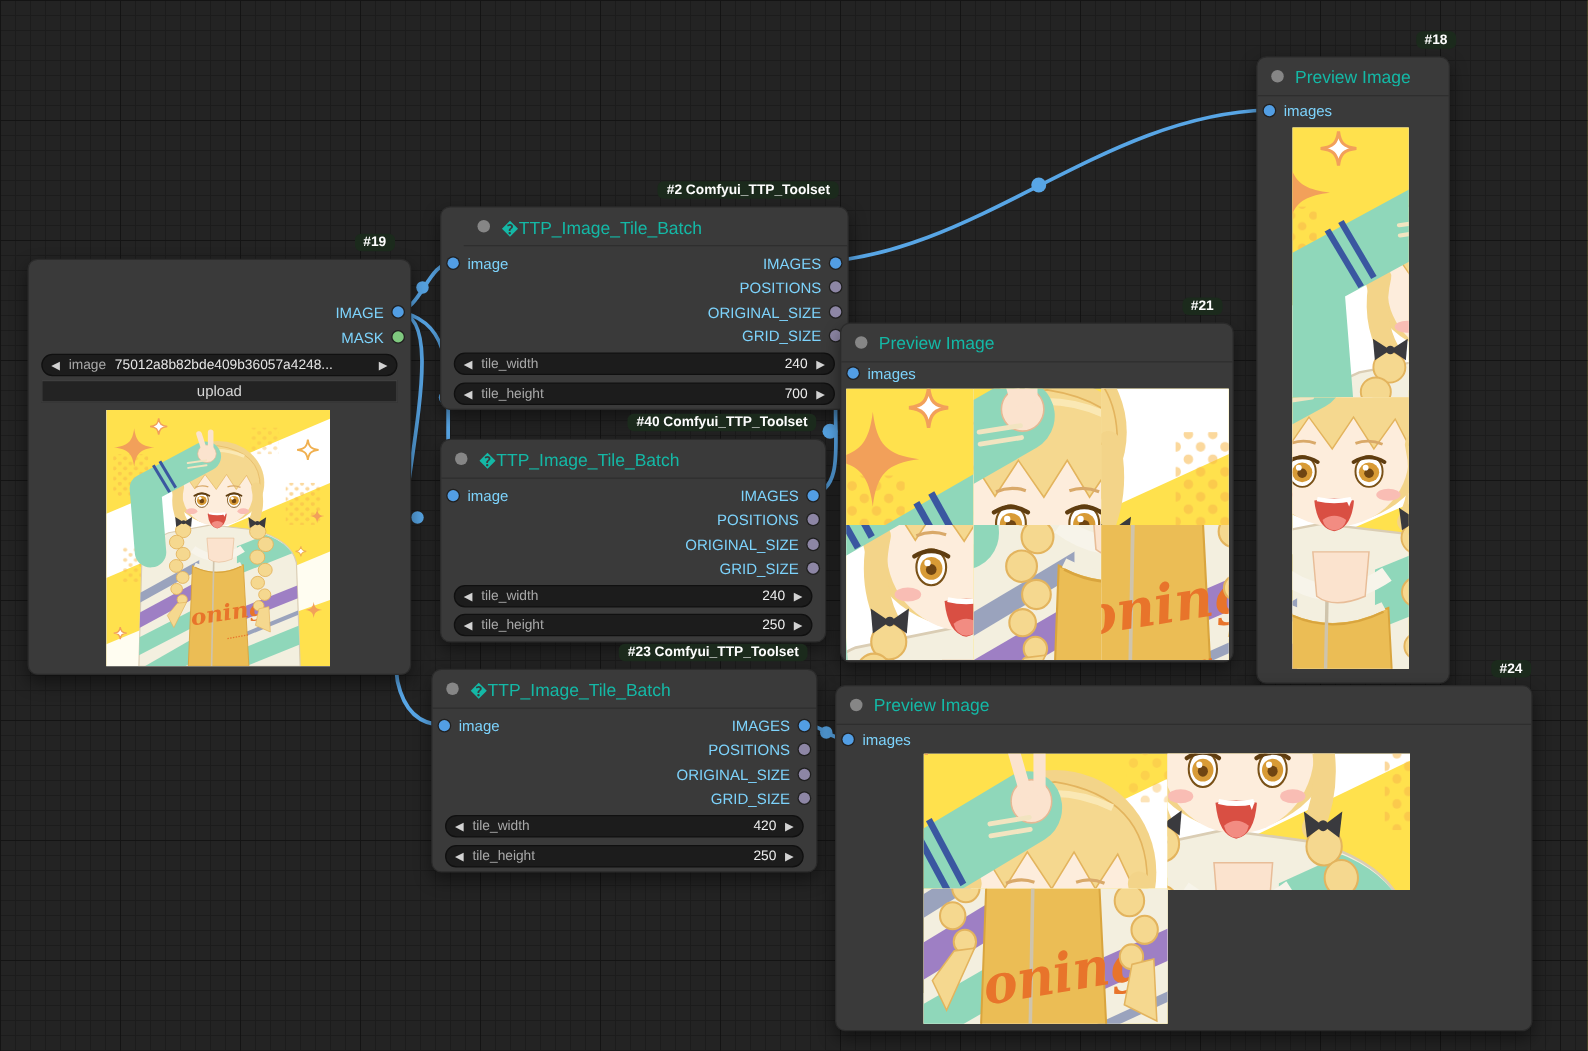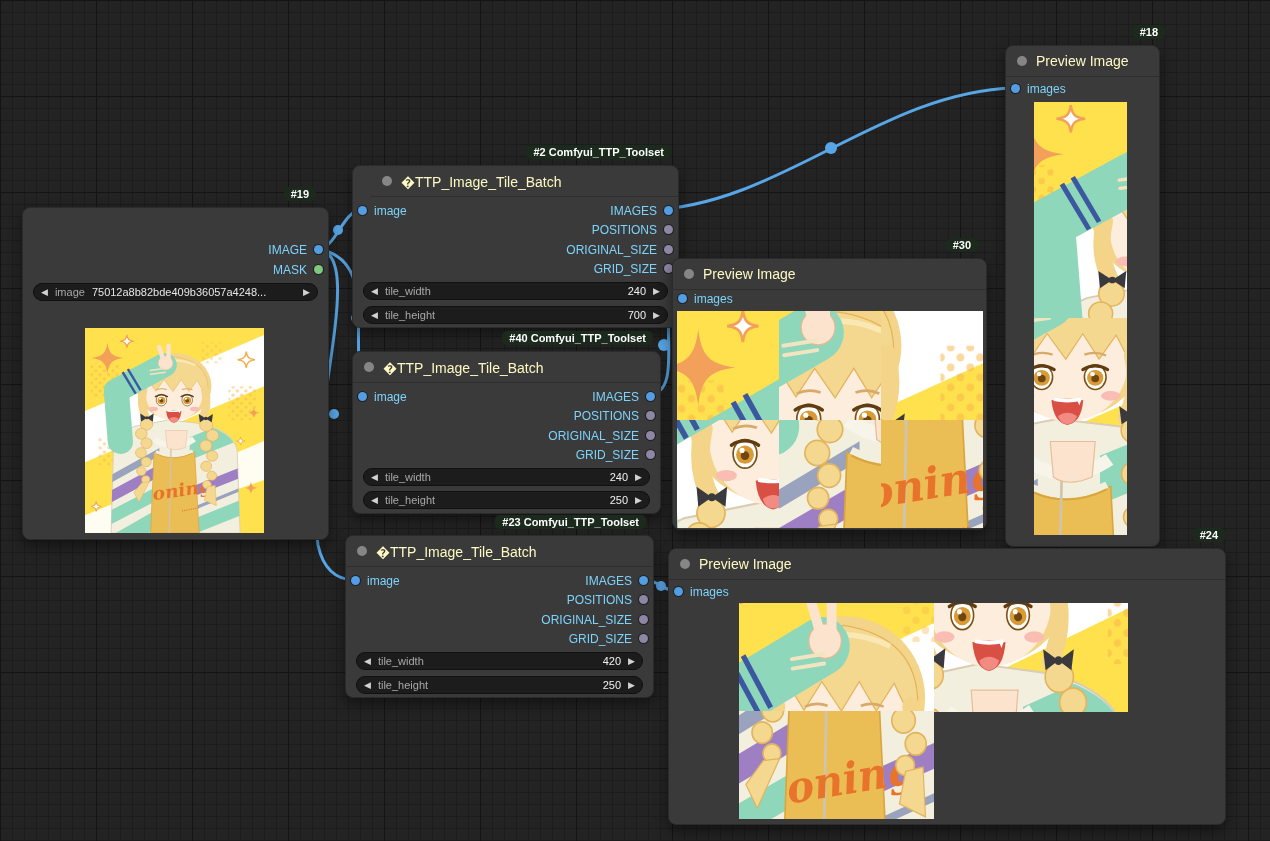--- a/index.html
+++ b/index.html
@@ -11,21 +11,21 @@
       linear-gradient(90deg,#141414 1px, transparent 1px),
       linear-gradient(#1c1c1c 1px, transparent 1px),
       linear-gradient(90deg,#1c1c1c 1px, transparent 1px);
     background-size:96px 96px,96px 96px,12px 12px,12px 12px;}
   #links{position:absolute;left:0;top:0;z-index:1;}
   .node{position:absolute;z-index:2;background:#3a3a3a;border:1px solid #2b2b2b;
     border-radius:8px;box-shadow:0 6px 14px rgba(0,0,0,.45);}
   .nheader{display:flex;align-items:center;gap:9px;height:30px;padding:0 11px;
     border-bottom:1px solid #2e2e2e;}
   .tdot{width:10px;height:10px;border-radius:50%;background:#868686;flex:none;}
-  .title{font-size:14px;color:#fef9c3;white-space:nowrap;overflow:hidden;}
+  .title{font-size:14px;color:#14b8a6;white-space:nowrap;overflow:hidden;}
   .badge{position:absolute;top:-21px;font-size:11px;font-weight:bold;color:#fdfdfd;
     background:#1b2a1c;border-radius:5px;padding:1px 7px;white-space:nowrap;z-index:3;}
   .slot{position:absolute;left:0;right:0;height:18px;font-size:12px;color:#7dd3fc;}
   .lab-in{position:absolute;left:21px;top:2px;}
   .lab-out{position:absolute;right:21px;top:2px;}
   .port{position:absolute;width:9px;height:9px;border-radius:50%;top:4px;
     box-shadow:0 0 0 1px rgba(15,15,15,.6);}
   .port.in{left:5px}.port.out{right:5px}
   .p-img{background:#529EE4}.p-mask{background:#7FC97F}.p-misc{background:#8D86A5}
   .widget{position:absolute;left:10px;right:10px;height:16px;background:#1c1c1c;
@@ -185,20 +185,21 @@
     <div class="slot" style="top:53px;">
       <span class="lab-out">MASK</span>
       <span class="port out p-mask"></span>
     </div>
     <div class="widget" style="top:75px;">
       <span class="warr">◀</span>
       <span>image</span>
       <span class="combo-val">75012a8b82bde409b36057a4248...</span>
       <span class="warr">▶</span>
     </div>
+    <div class="wbtn" style="top:96px;">upload</div>
     <svg class="art" style="position:absolute;left:62px;top:120px;" width="179" height="205" viewBox="0 0 960 1160" preserveAspectRatio="none">
         <use href="#girl-art" width="960" height="1160"></use>
       </svg>
   </div>
 
   <div class="node" style="left:352px;top:165px;width:307px;height:161px;padding-left:18px;">
     <div class="badge" style="right:7px;">#2 Comfyui_TTP_Toolset</div>
     <div class="nheader">
       <span class="tdot"></span>
       <span class="title">�TTP_Image_Tile_Batch</span>
@@ -325,21 +326,21 @@
       <svg class="art" width="93" height="216" viewBox="130 30 240 580" preserveAspectRatio="none">
           <use href="#girl-art" width="960" height="1160"></use>
         </svg>
       <svg class="art" width="93" height="217" viewBox="390 250 240 580" preserveAspectRatio="none">
           <use href="#girl-art" width="960" height="1160"></use>
         </svg>
     </div>
   </div>
 
   <div class="node" style="left:672px;top:258px;width:313px;height:270px;">
-    <div class="badge" style="right:8px;">#30</div>
+    <div class="badge" style="right:8px;">#21</div>
     <div class="nheader">
       <span class="tdot"></span>
       <span class="title">Preview Image</span>
     </div>
     <div class="slot" style="top:31px;">
       <span class="port in p-img"></span>
       <span class="lab-in">images</span>
     </div>
     <div class="tilegrid" style="left:4px;top:52px;">
       <svg class="art" width="102" height="108.5" viewBox="70 40 240 250" preserveAspectRatio="none">

